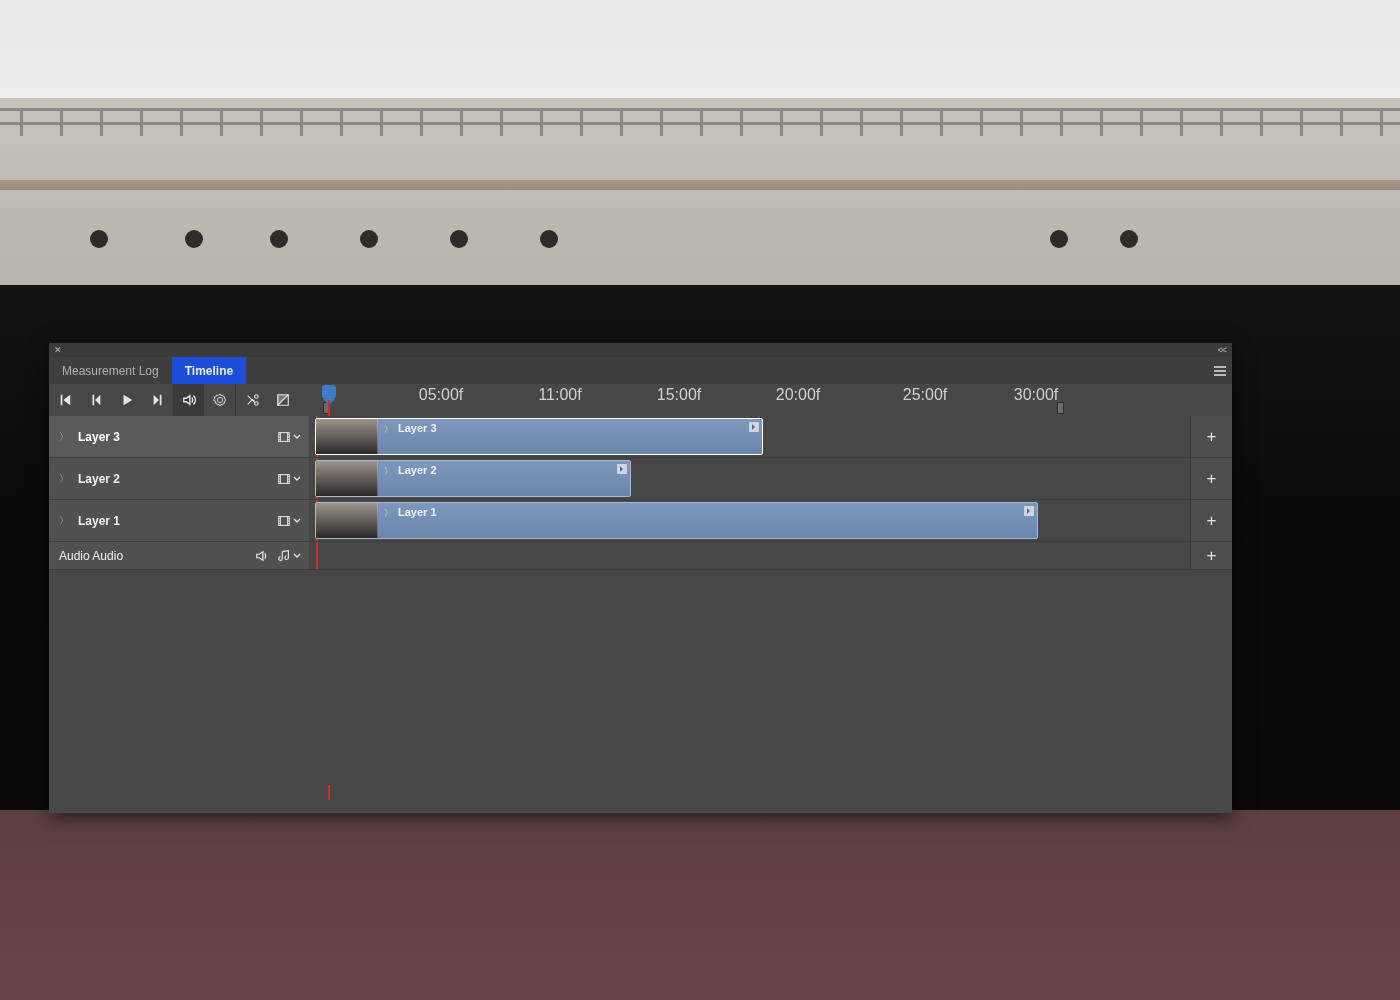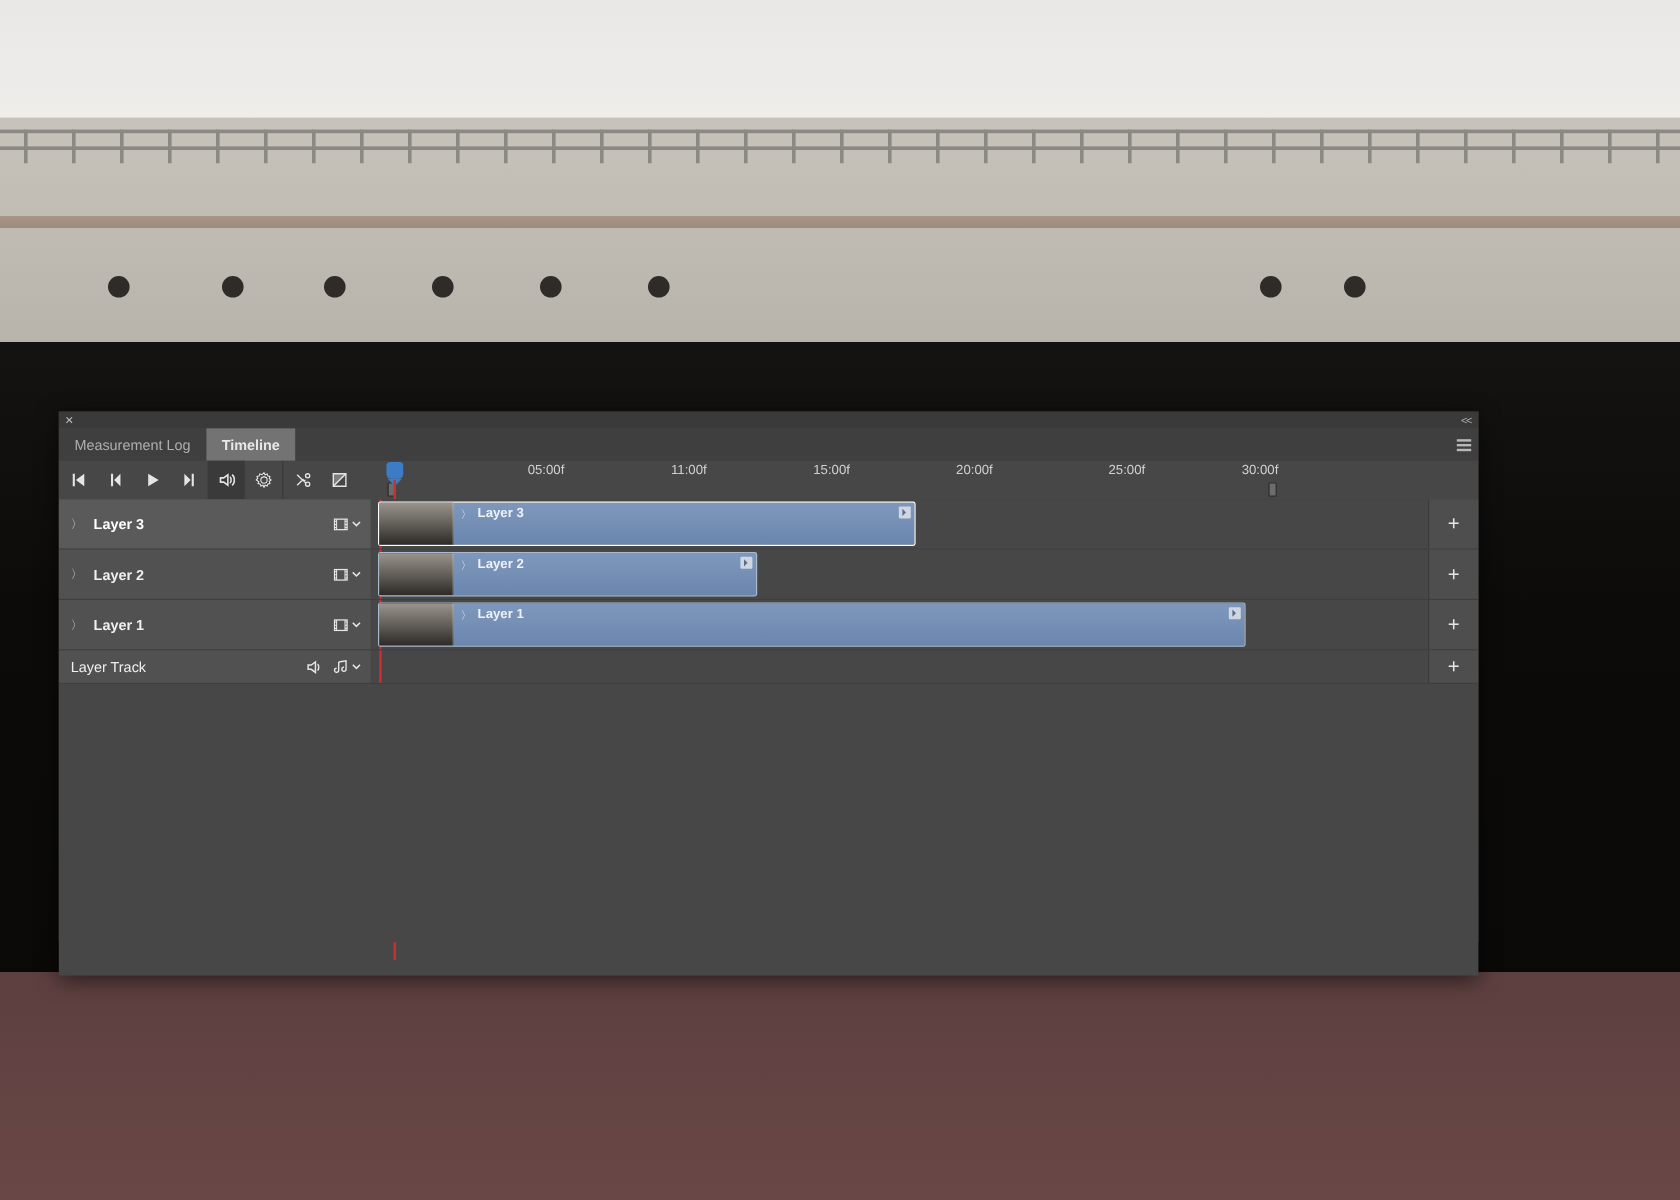--- a/index.html
+++ b/index.html
@@ -30,35 +30,35 @@
            background:#474747; color:#d7d7d7; font-size:12px;
            box-shadow: 0 4px 18px rgba(0,0,0,.6); }
   .panel-topstrip { height:14px; background:#3a3a3a; display:flex; align-items:center; }
   .panel-topstrip .x { padding:0 5px; font-size:9px; color:#bdbdbd; cursor:pointer; }
   .panel-topstrip .flex { flex:1; }
   .panel-topstrip .collapse { padding:0 6px; font-size:9px; color:#bdbdbd; cursor:pointer; letter-spacing:-1px; }
 
   .tabbar { height:27px; background:#3f3f3f; display:flex; align-items:stretch; }
   .tabbar .tab { display:flex; align-items:center; padding:0 13px; font-size:12px;
                  color:#aeaeae; cursor:pointer; }
-  .tabbar .tab.active { background:#737373; color:#e8e8e8; font-weight:600; }
+  .tabbar .tab.active { background:#1d4ed8; color:#e8e8e8; font-weight:600; }
   .tabbar .flex { flex:1; }
   .tabbar .menu { width:24px; display:flex; align-items:center; justify-content:center; cursor:pointer; }
   .tabbar .menu span { display:block; width:12px; height:2px; background:#b9b9b9; box-shadow:0 4px 0 #b9b9b9, 0 -4px 0 #b9b9b9; }
 
   .toolbar { height:32px; display:flex; align-items:center; }
   .toolbar .sideA { width:273px; height:100%; display:flex; align-items:center; background:#474747; }
   .toolbar .btn { width:31px; height:32px; display:flex; align-items:center; justify-content:center;
                   color:#e4e4e4; cursor:pointer; }
   .toolbar .btn.active { background:#3a3a3a; }
   .toolbar .sep { width:1px; height:32px; background:#3a3a3a; }
   .toolbar .rulerwrap { flex:1; height:100%; position:relative; background:#474747; }
 
   .ruler { position:absolute; left:0; right:0; top:2px; height:14px; }
-  .ruler .tick { position:absolute; top:0; font-size:11px; color:#d0d0d0; transform:translateX(-50%);margin-left:14px; }
+  .ruler .tick { position:absolute; top:0; font-size:16px; color:#d0d0d0; transform:translateX(-50%); }
   .playhead { position:absolute; top:1px; width:14px; height:14px; background:#3c7cc4;
               border-radius:3px 3px 4px 4px; transform:translateX(-50%); cursor:grab; }
   .playhead::after { content:""; position:absolute; left:50%; top:14px; transform:translateX(-50%);
                      border:6px solid transparent; border-top-color:#3c7cc4; }
   .playline { position:absolute; top:16px; width:2px; background:#c83030; height:400px;
               transform:translateX(-1px); pointer-events:none; }
   .workarea-grip { position:absolute; top:18px; width:7px; height:12px;
                    background:#6c6c6c; border:1px solid #2e2e2e; border-radius:1px; cursor:ew-resize; }
 
   
@@ -335,21 +335,21 @@
               <span class="handle"></span>
             </div>
           </div>
         </div>
         <div class="addcol">
           <span class="plus">+</span>
         </div>
       </div>
       <div class="row short">
         <div class="head">
-          <span class="name" style="font-weight:400">Layer Track</span>
+          <span class="name" style="font-weight:400">Audio Audio</span>
           <span class="opts" style="margin-right:8px">
             <svg class="icon" viewBox="0 0 16 16">
               <path d="M2 6h3l4-3v10l-4-3H2zM11 5c1.5 1 1.5 5 0 6" fill="none" stroke="#e5e5e5" stroke-width="1.4"></path>
             </svg>
           </span>
           <span class="opts">
             <svg class="icon" viewBox="0 0 16 16">
               <path d="M6 3v8a2 2 0 11-2-2M6 3l7-1v8a2 2 0 11-2-2" fill="none" stroke="#e5e5e5" stroke-width="1.3"></path>
             </svg>
             <svg width="8" height="8" viewBox="0 0 8 8">

